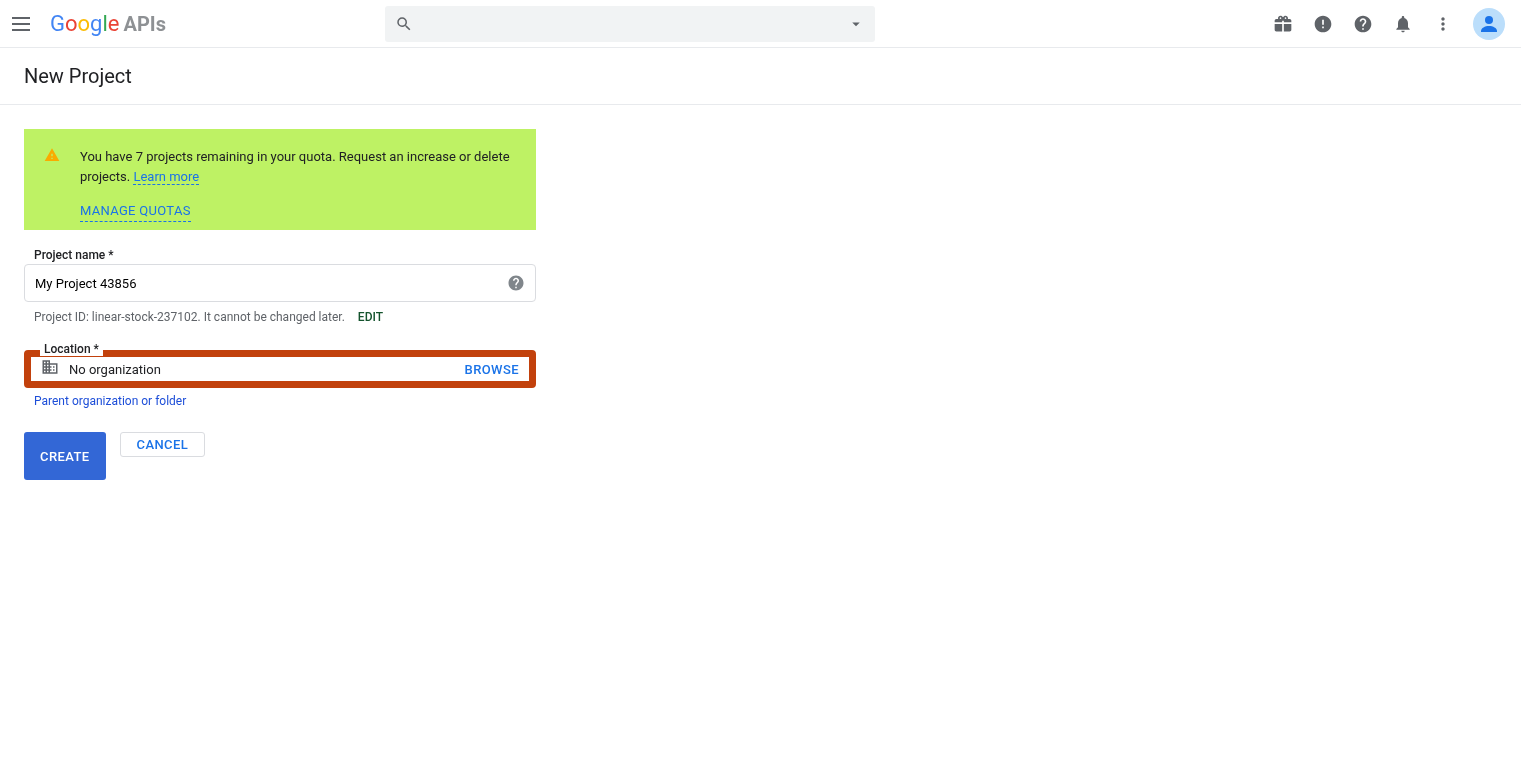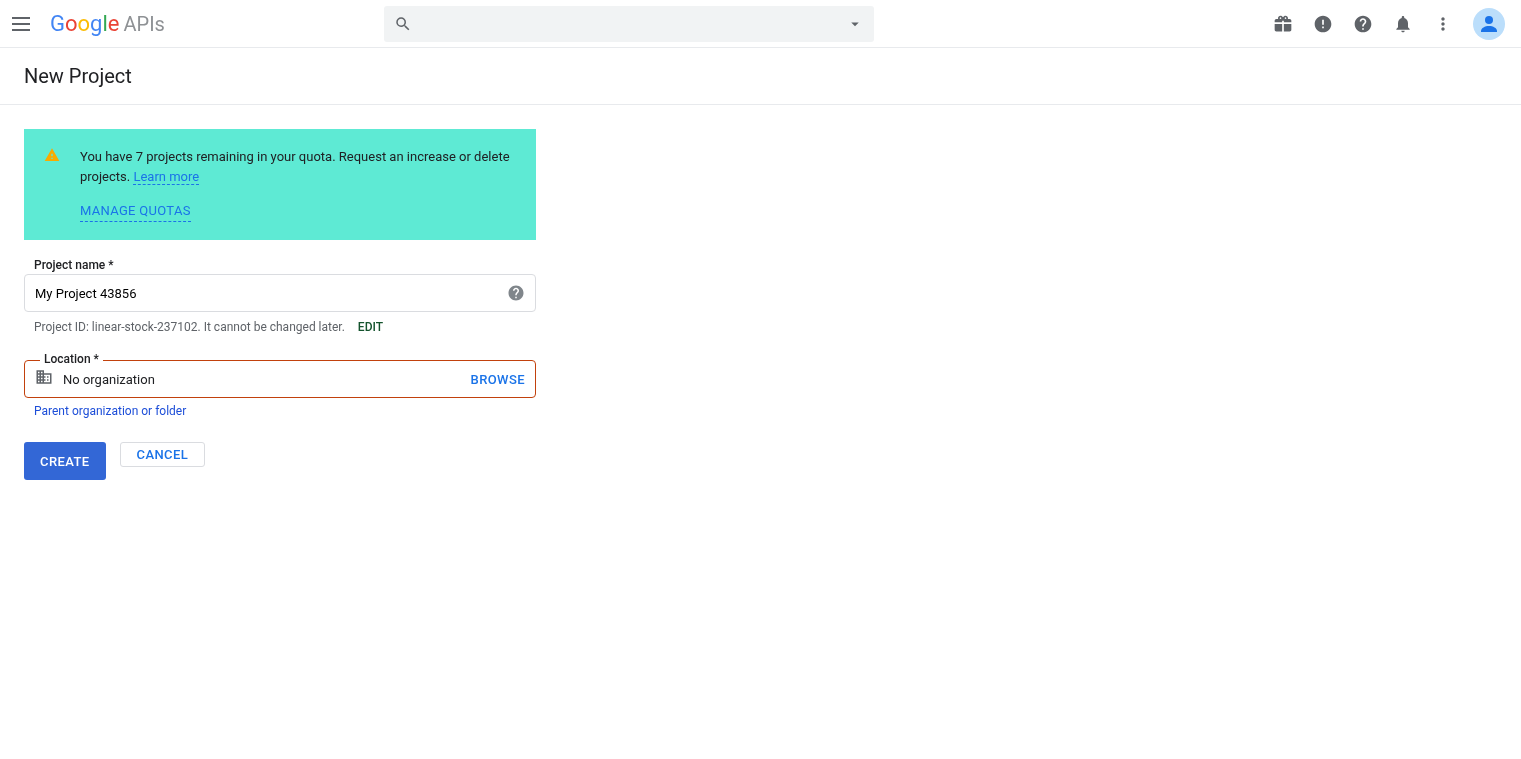--- a/index.html
+++ b/index.html
@@ -47,21 +47,21 @@
     .logo-o1 { color:#EA4335; }
     .logo-o2 { color:#FBBC05; }
     .logo-g2 { color:#4285F4; }
     .logo-l  { color:#34A853; }
     .logo-e  { color:#EA4335; }
     .logo-apis {
       color:#5f6368;
       opacity:.7;
       margin-left:4px;
       font-size:20px;
-      font-weight:400;
+      font-weight:700;
     }
     .search-wrap {
       margin-left: auto;
       margin-right: auto;
       flex: 0 0 490px;
       height: 36px;
       background: #f1f3f4;
       border-radius: 3px;
       display: flex;
       align-items: center;
@@ -105,22 +105,22 @@
       font-size: 20px;
       padding: 16px 24px;
       border-bottom: 1px solid #e8eaed;
     }
     
     .content {
       padding: 24px;
       max-width: 560px;
     }
     .quota-box {
-      background:#5eead4;
-      padding:18px 20px 18px 56px;
+      background:#bef264;
+      padding:18px 20px 8px 56px;
       position:relative;
       font-size:13px;
       line-height:20px;
       margin-bottom:18px;
     }
     .quota-box .warn-icon {
       position:absolute;
       left:20px;
       top:18px;
     }
@@ -179,21 +179,21 @@
     .location-label {
       position:absolute;
       top:-8px;
       left:16px;
       background:#fff;
       padding:0 4px;
       font-size:12px;
       font-weight:500;
     }
     .location-field {
-      border:1px solid #c2410c;
+      border:7px solid #c2410c;
       border-radius:4px;
       height:38px;
       display:flex;
       align-items:center;
       padding:0 10px;
       gap:10px;
     }
     .location-field .val {
       flex:1;
       font-size:13px;
@@ -214,21 +214,21 @@
     .actions {
       margin-top:24px;
       display:flex;
       gap:14px;
     }
     .btn-primary {
       background:#3367d6;
       color:#fff;
       border:none;
       border-radius:3px;
-      height:38px;
+      height:48px;
       padding:0 16px;
       font-size:13px;
       font-weight:500;
       letter-spacing:.4px;
       cursor:pointer;
     }
     .btn-secondary {
       background:#fff;
       color:#1a73e8;
       border:1px solid #dadce0;

